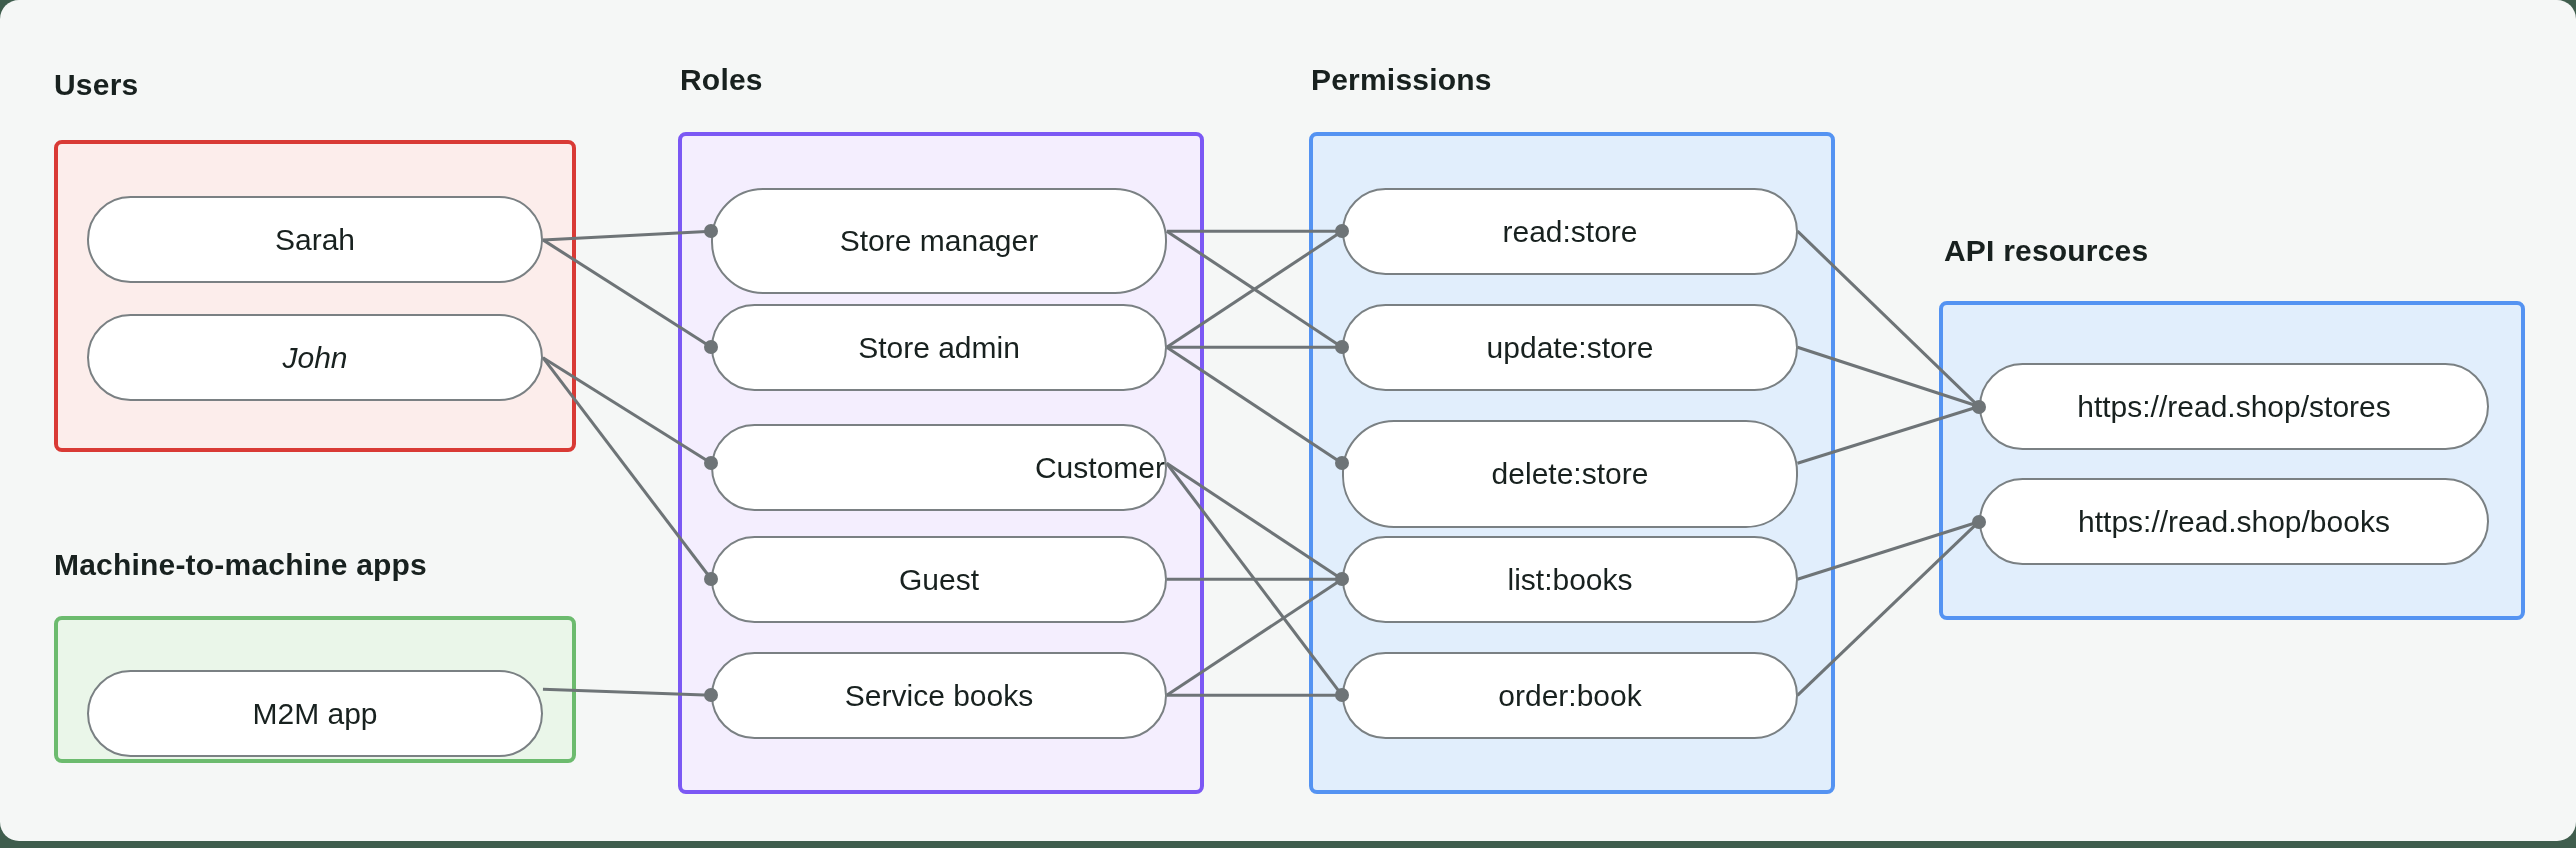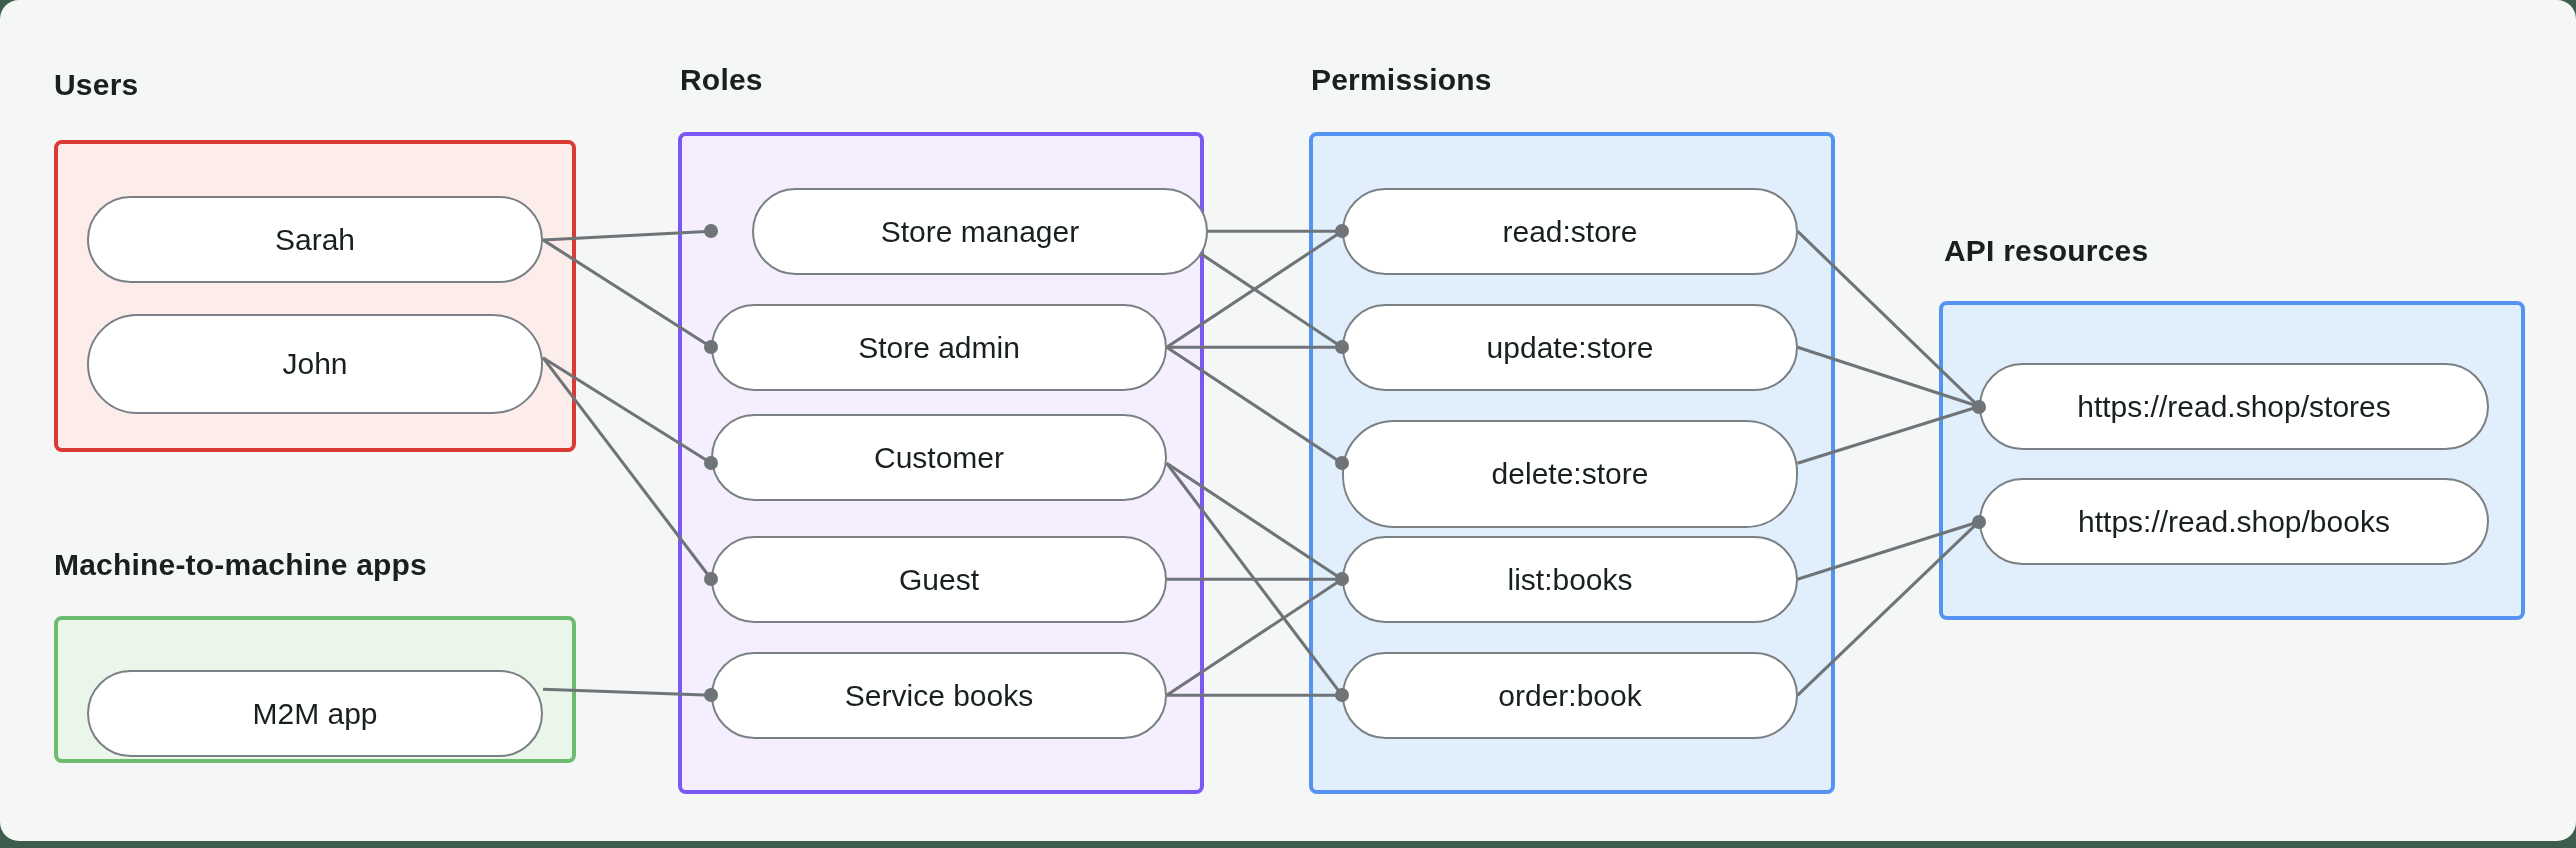--- a/index.html
+++ b/index.html
@@ -116,33 +116,33 @@
       <div class="group-box" style="left: 54px; top: 140px; width: 522px; height: 312px; border-color: rgb(217, 58, 53); background: rgb(252, 237, 235);"></div>
       <div class="group-box" style="left: 54px; top: 616px; width: 522px; height: 147px; border-color: rgb(108, 187, 110); background: rgb(234, 246, 233);"></div>
       <div class="group-box" style="left: 678px; top: 132px; width: 526px; height: 662px; border-color: rgb(123, 88, 244); background: rgb(244, 238, 254);"></div>
       <div class="group-box" style="left: 1309px; top: 132px; width: 526px; height: 662px; border-color: rgb(84, 147, 242); background: rgb(225, 238, 252);"></div>
       <div class="group-box" style="left: 1939px; top: 301px; width: 586px; height: 319px; border-color: rgb(84, 147, 242); background: rgb(225, 238, 252);"></div>
     </div>
   <div id="nodes">
       <div class="node" style="left: 87px; top: 196px; width: 456px; height: 87px;">
         <span class="node-label">Sarah</span>
       </div>
-      <div class="node" style="left: 87px; top: 314px; width: 456px; height: 100px;">
+      <div class="node" style="left: 87px; top: 314px; width: 456px; height: 87px; font-style: italic;">
         <span class="node-label">John</span>
       </div>
       <div class="node" style="left: 87px; top: 646px; width: 456px; height: 87px; margin-top: 24px;">
         <span class="node-label">M2M app</span>
       </div>
-      <div class="node" style="left: 752px; top: 188px; width: 456px; height: 87px;">
+      <div class="node" style="left: 711px; top: 188px; width: 456px; height: 106px;">
         <span class="node-label">Store manager</span>
       </div>
       <div class="node" style="left: 711px; top: 304px; width: 456px; height: 87px;">
         <span class="node-label">Store admin</span>
       </div>
-      <div class="node" style="left: 711px; top: 414px; width: 456px; height: 87px;">
+      <div class="node" style="left: 711px; top: 424px; width: 456px; height: 87px; justify-content: flex-end;">
         <span class="node-label">Customer</span>
       </div>
       <div class="node" style="left: 711px; top: 536px; width: 456px; height: 87px;">
         <span class="node-label">Guest</span>
       </div>
       <div class="node" style="left: 711px; top: 652px; width: 456px; height: 87px;">
         <span class="node-label">Service books</span>
       </div>
       <div class="node" style="left: 1342px; top: 188px; width: 456px; height: 87px;">
         <span class="node-label">read:store</span>

